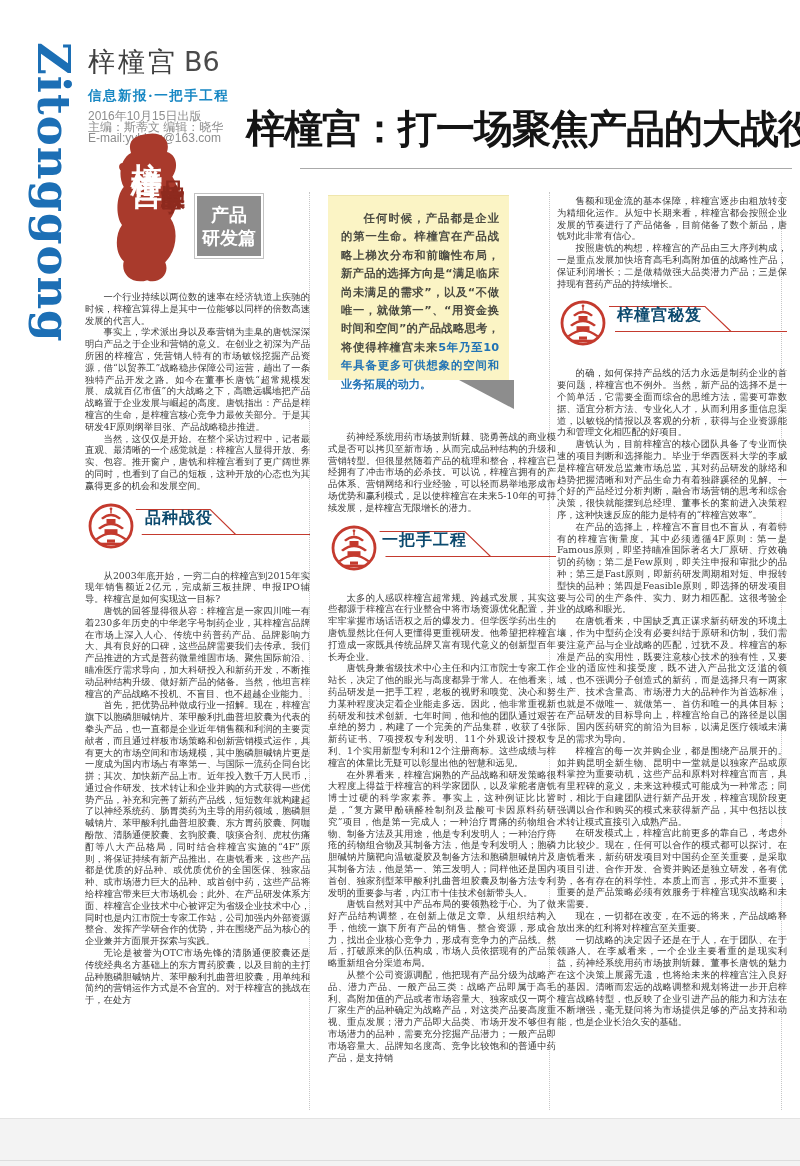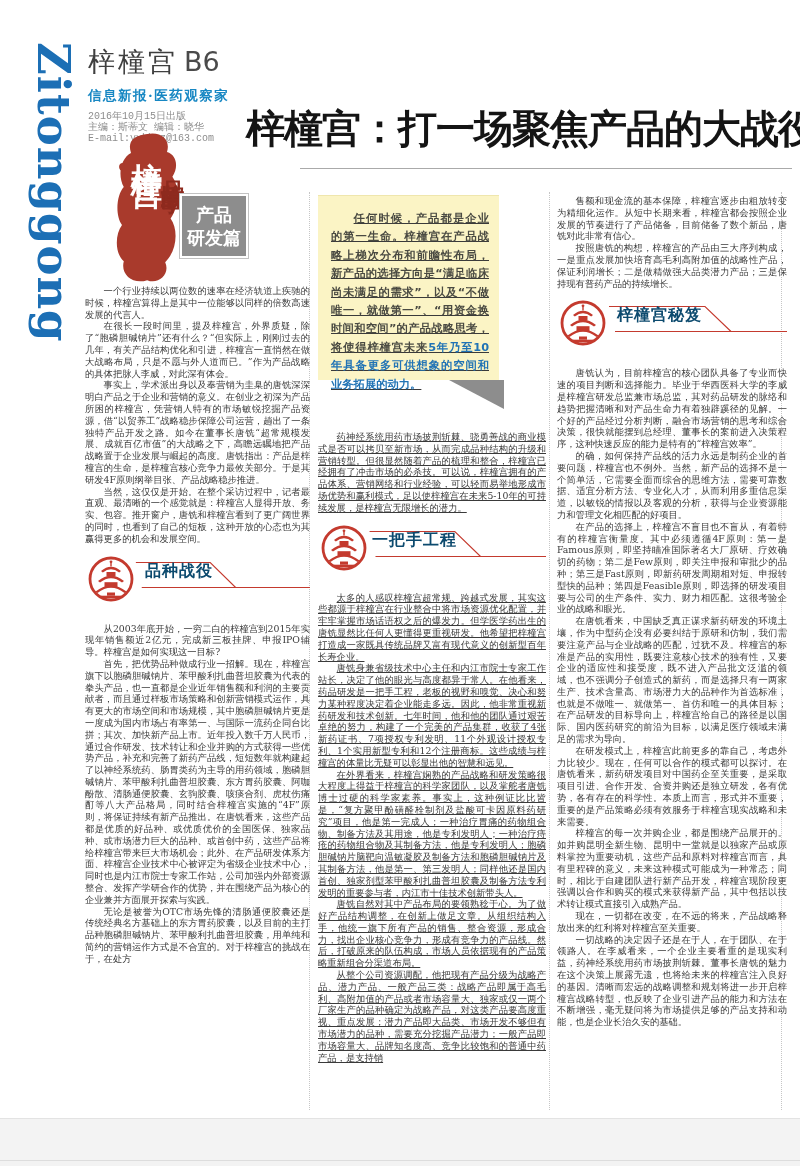--- a/index.html
+++ b/index.html
@@ -10,51 +10,51 @@
   .vertical-masthead { position:absolute; left:27px; top:42px; height:350px;
           writing-mode:vertical-rl; font-family:"DejaVu Serif", serif; font-weight:bold;
           font-size:45px; color:#1c6fb5; letter-spacing:1px; }
 
   
   .masthead { position:absolute; left:88px; top:44px; font-family:"DejaVu Sans", sans-serif; }
   .masthead-title { font-size:27px; color:#3f3f3f; letter-spacing:3px; }
   .masthead-title .pageno { font-weight:normal; color:#4a4a4a; letter-spacing:0; margin-left:6px; }
   .tagline { margin-top:7px; font-size:13.5px; font-weight:bold; color:#1787c3;
              letter-spacing:1.5px; font-family:"DejaVu Serif", serif; }
-  .meta { margin-top:6px; font-size:10px; color:#8d8d8d; line-height:11px;
-          font-family:Liberation Mono, monospace; }
+  .meta { margin-top:6px; font-size:12px; color:#8d8d8d; line-height:11px;
+          font-family:Liberation Sans, sans-serif; }
 
   
   .headline { position:absolute; left:246px; top:102px; width:556px; white-space:nowrap;
               font-family:"DejaVu Sans", sans-serif; font-weight:900; font-size:39px;
               color:#141414; letter-spacing:-1px; }
   .headline-rule { position:absolute; left:300px; top:168px; width:492px; height:1px; background:#aaaaaa; }
 
   
   .seal { position:absolute; left:95px; top:128px; width:170px; height:180px; }
   .seal-blob { position:absolute; left:18px; top:4px; width:72px; height:152px; }
   .seal-main { position:absolute; left:31px; top:9px; writing-mode:vertical-rl;
                font-family:"DejaVu Sans", sans-serif; font-weight:bold; font-size:31px;
                color:#ffffff; letter-spacing:7px; }
   .seal-side { position:absolute; left:62px; top:33px; writing-mode:vertical-rl;
                font-family:"DejaVu Serif", serif; font-weight:bold; font-size:24px;
                color:#8e2a1e; letter-spacing:3px; }
 
   
-  .tag-box { position:absolute; left:180px; top:194px; width:64px; height:60px;
+  .tag-box { position:absolute; left:195px; top:194px; width:64px; height:60px;
              background:#8d8d8d; border:2px solid #ffffff; outline:1px solid #c2c2c2;
              color:#ffffff; font-family:"DejaVu Sans", sans-serif; font-weight:bold;
              font-size:18px; line-height:23px; text-align:center;
              display:flex; flex-direction:column; justify-content:center; z-index:1; }
 
   
   .col { position:absolute; font-size:9.3px; line-height:11.8px; color:#3a3a3a;
          text-align:justify; overflow:hidden; }
-  #col1 { left:85px;  top:285px; width:225px; height:822px; }
-  #col2 { left:318px; top:195px; width:228px; height:916px;text-decoration:underline; }
+  #col1 { left:85px;  top:291px; width:225px; height:822px; }
+  #col2 { left:328px; top:195px; width:228px; height:916px; }
   #col3 { left:557px; top:195px; width:230px; height:916px; }
   .para { margin:0; text-indent:2em; }
 
   .sep { position:absolute; top:192px; height:918px; width:0; border-left:1px dotted #c6c6c6; }
   #sep1 { left:309px; } #sep2 { left:549px; } #sep3 { left:781px; }
 
   
   .sec-header { position:relative; height:56px; margin:9px 0 13px; }
   .sec-lines  { position:absolute; left:0; top:0; width:100%; height:56px; }
   .sec-circle { position:absolute; left:2px; top:1px; width:48px; height:48px; }
@@ -100,21 +100,21 @@
 </svg>
 
 <div class="page">
 
   <div class="vertical-masthead">Zitonggong</div>
 
   <div class="masthead">
     <div class="masthead-title">
       <span>梓橦宫</span><span class="pageno">B6</span>
     </div>
-    <div class="tagline">信息新报·医药观察家</div>
+    <div class="tagline">信息新报·一把手工程</div>
     <div class="meta">
       <div>2016年10月15日出版</div>
       <div>主编：斯蒂文 编辑：晓华</div>
       <div>E-mail:yyhhsz@163.com</div>
     </div>
   </div>
 
   <div class="headline">梓橦宫：打一场聚焦产品的大战役</div>
   <div class="headline-rule"></div>
 
@@ -133,33 +133,33 @@
     <div>产品</div>
     <div>研发篇</div>
   </div>
 
   <div class="sep" id="sep1"></div>
   <div class="sep" id="sep2"></div>
   <div class="sep" id="sep3"></div>
 
   <div class="col" id="col1">
     <p class="para">一个行业持续以两位数的速率在经济轨道上疾驰的时候，梓橦宫算得上是其中一位能够以同样的倍数高速发展的代言人。</p>
-    <p class="para">在很长一段时间里，提及梓橦宫，外界质疑，除了“胞磷胆碱钠片”还有什么？“但实际上，刚刚过去的几年，有关产品结构优化和引进，梓橦宫一直悄然在做大战略布局，只是不愿与外人道而已。”作为产品战略的具体把脉人李威，对此深有体会。</p>
     <p class="para">事实上，学术派出身以及奉营销为圭臬的唐铣深深明白产品之于企业和营销的意义。在创业之初深为产品所困的梓橦宫，凭营销人特有的市场敏锐挖掘产品资源，借“以贸养工”战略稳步保障公司运营，趟出了一条独特产品开发之路。如今在董事长唐铣“超常规模发展、成就百亿市值”的大战略之下，高瞻远瞩地把产品战略置于企业发展与崛起的高度。唐铣指出：产品是梓橦宫的生命，是梓橦宫核心竞争力最攸关部分。于是其研发4F原则纲举目张、产品战略稳步推进。</p>
     <p class="para">当然，这仅仅是开始。在整个采访过程中，记者最直观、最清晰的一个感觉就是：梓橦宫人显得开放、务实、包容。推开窗户，唐铣和梓橦宫看到了更广阔世界的同时，也看到了自己的短板，这种开放的心态也为其赢得更多的机会和发展空间。</p>
     <div class="sec-header" id="sec1">
       <svg class="sec-lines" viewBox="0 0 230 56" preserveAspectRatio="none">
         <path d="M52 8.5 H128 L154 33.5 M58 33.5 H230" fill="none" stroke="#c43a2e" stroke-width="1.1"></path>
       </svg>
       <svg class="sec-circle" viewBox="0 0 48 48">
           <use href="#pagoda-sym"></use>
         </svg>
       <div class="sec-label">品种战役</div>
     </div>
     <p class="para">从2003年底开始，一穷二白的梓橦宫到2015年实现年销售额近2亿元，完成新三板挂牌、申报IPO辅导。梓橦宫是如何实现这一目标?</p>
+    <p class="para">唐铣的回答显得很从容：梓橦宫是一家四川唯一有着230多年历史的中华老字号制药企业，其梓橦宫品牌在市场上深入人心、传统中药普药产品、品牌影响力大、具有良好的口碑，这些品牌需要我们去传承。我们产品推进的方式是普药微量维固市场、聚焦国际前沿、瞄准医疗需求导向，加大科研投入和新药开发，不断推动品种结构升级、做好新产品的储备。当然，他坦言梓橦宫的产品战略不投机、不盲目、也不超越企业能力。</p>
     <p class="para">首先，把优势品种做成行业一招解。现在，梓橦宫旗下以胞磷胆碱钠片、苯甲酸利扎曲普坦胶囊为代表的拳头产品，也一直都是企业近年销售额和利润的主要贡献者，而且通过样板市场策略和创新营销模式运作，具有更大的市场空间和市场规模，其中胞磷胆碱钠片更是一度成为国内市场占有率第一、与国际一流药企同台比拼；其次、加快新产品上市。近年投入数千万人民币，通过合作研发、技术转让和企业并购的方式获得一些优势产品，补充和完善了新药产品线，短短数年就构建起了以神经系统药、肠胃类药为主导的用药领域，胞磷胆碱钠片、苯甲酸利扎曲普坦胶囊、东方胃药胶囊、阿咖酚散、清肠通便胶囊、玄驹胶囊、咳痰合剂、虎杖伤痛酊等八大产品格局，同时结合梓橦宫实施的“4F”原则，将保证持续有新产品推出。在唐铣看来，这些产品都是优质的好品种、或优质优价的全国医保、独家品种、或市场潜力巨大的品种、或首创中药，这些产品将给梓橦宫带来巨大市场机会；此外、在产品研发体系方面、梓橦宫企业技术中心被评定为省级企业技术中心，同时也是内江市院士专家工作站，公司加强内外部资源整合、发挥产学研合作的优势，并在围绕产品为核心的企业兼并方面展开探索与实践。</p>
     <p class="para">无论是被誉为OTC市场先锋的清肠通便胶囊还是传统经典名方基础上的东方胃药胶囊，以及目前的主打品种胞磷胆碱钠片、苯甲酸利扎曲普坦胶囊，用单纯和简约的营销运作方式是不合宜的。对于梓橦宫的挑战在于，在处方</p>
   </div>
 
   <div class="col" id="col2">
     <div class="quote-box">
       <p><span>任何时候，产品都是企业的第一生命。梓橦宫在产品战略上梯次分布和前瞻性布局，新产品的选择方向是“满足临床尚未满足的需求”，以及“不做唯一，就做第一”、“用资金换时间和空间”的产品战略思考，将使得梓橦宫未来</span><span class="hl">5年乃至10年具备更多可供想象的空间和业务拓展的动力。</span></p>
     </div>
     <div class="quote-tail"></div>
     <p class="para">药神经系统用药市场披荆斩棘、骁勇善战的商业模式是否可以拷贝至新市场，从而完成品种结构的升级和营销转型。但很显然随着产品的梳理和整合，梓橦宫已经拥有了冲击市场的必杀技。可以说，梓橦宫拥有的产品体系、营销网络和行业经验，可以轻而易举地形成市场优势和赢利模式，足以使梓橦宫在未来5-10年的可持续发展，是梓橦宫无限增长的潜力。</p>
@@ -184,26 +184,26 @@
     <p class="para">按照唐铣的构想，梓橦宫的产品由三大序列构成，一是重点发展加快培育高毛利高附加值的战略性产品，保证利润增长；二是做精做强大品类潜力产品；三是保持现有普药产品的持续增长。</p>
     <div class="sec-header" id="sec3">
       <svg class="sec-lines" viewBox="0 0 230 56" preserveAspectRatio="none">
         <path d="M52 8.5 H148 L174 33.5 M58 33.5 H230" fill="none" stroke="#c43a2e" stroke-width="1.1"></path>
       </svg>
       <svg class="sec-circle" viewBox="0 0 48 48">
           <use href="#pagoda-sym"></use>
         </svg>
       <div class="sec-label">梓橦宫秘笈</div>
     </div>
+    <p class="para">的确，如何保持产品线的活力永远是制药企业的首要问题，梓橦宫也不例外。当然，新产品的选择不是一个简单活，它需要全面而综合的思维方法，需要可靠数据、适宜分析方法、专业化人才，从而利用多重信息渠道，以敏锐的情报以及客观的分析，获得与企业资源能力和管理文化相匹配的好项目。</p>
     <p class="para">唐铣认为，目前梓橦宫的核心团队具备了专业而快速的项目判断和选择能力。毕业于华西医科大学的李威是梓橦宫研发总监兼市场总监，其对药品研发的脉络和趋势把握清晰和对产品生命力有着独辟蹊径的见解。一个好的产品经过分析判断，融合市场营销的思考和综合决策，很快就能摆到总经理、董事长的案前进入决策程序，这种快速反应的能力是特有的“梓橦宫效率”。</p>
-    <p class="para">的确，如何保持产品线的活力永远是制药企业的首要问题，梓橦宫也不例外。当然，新产品的选择不是一个简单活，它需要全面而综合的思维方法，需要可靠数据、适宜分析方法、专业化人才，从而利用多重信息渠道，以敏锐的情报以及客观的分析，获得与企业资源能力和管理文化相匹配的好项目。</p>
     <p class="para">在产品的选择上，梓橦宫不盲目也不盲从，有着特有的梓橦宫衡量度。其中必须遵循4F原则：第一是Famous原则，即坚持瞄准国际著名大厂原研、疗效确切的药物；第二是Few原则，即关注申报和审批少的品种；第三是Fast原则，即新药研发周期相对短、申报转型快的品种；第四是Feasible原则，即选择的研发项目要与公司的生产条件、实力、财力相匹配。这很考验企业的战略和眼光。</p>
     <p class="para">在唐铣看来，中国缺乏真正谋求新药研发的环境土壤，作为中型药企没有必要纠结于原研和仿制，我们需要注意产品与企业战略的匹配，过犹不及。梓橦宫的标准是产品的实用性，既要注意核心技术的独有性，又要企业的适应性和接受度，既不进入产品批文泛滥的领域，也不强调分子创造式的新药，而是选择只有一两家生产、技术含量高、市场潜力大的品种作为首选标准，也就是不做唯一、就做第一、首仿和唯一的具体目标；在产品研发的目标导向上，梓橦宫给自己的路径是以国际、国内医药研究的前沿为目标，以满足医疗领域未满足的需求为导向。</p>
+    <p class="para">梓橦宫的每一次并购企业，都是围绕产品展开的。如并购昆明全新生物、昆明中一堂就是以独家产品或原料掌控为重要动机，这些产品和原料对梓橦宫而言，具有里程碑的意义，未来这种模式可能成为一种常态；同时，相比于自建团队进行新产品开发，梓橦宫现阶段更强调以合作和购买的模式来获得新产品，其中包括以技术转让模式直接引入成熟产品。</p>
     <p class="para">在研发模式上，梓橦宫此前更多的靠自己，考虑外力比较少。现在，任何可以合作的模式都可以探讨。在唐铣看来，新药研发项目对中国药企至关重要，是采取项目引进、合作开发、合资并购还是独立研发，各有优势，各有存在的科学性。本质上而言，形式并不重要，重要的是产品策略必须有效服务于梓橦宫现实战略和未来需要。</p>
-    <p class="para">梓橦宫的每一次并购企业，都是围绕产品展开的。如并购昆明全新生物、昆明中一堂就是以独家产品或原料掌控为重要动机，这些产品和原料对梓橦宫而言，具有里程碑的意义，未来这种模式可能成为一种常态；同时，相比于自建团队进行新产品开发，梓橦宫现阶段更强调以合作和购买的模式来获得新产品，其中包括以技术转让模式直接引入成熟产品。</p>
     <p class="para">现在，一切都在改变，在不远的将来，产品战略释放出来的红利将对梓橦宫至关重要。</p>
     <p class="para">一切战略的决定因子还是在于人，在于团队、在于领路人。在李威看来，一个企业主要看重的是现实利益，药神经系统用药市场披荆斩棘。董事长唐铣的魅力在这个决策上展露无遗，也将给未来的梓橦宫注入良好的基因。清晰而宏远的战略调整和规划将进一步开启梓橦宫战略转型，也反映了企业引进产品的能力和方法在不断增强，毫无疑问将为市场提供足够的产品支持和动能，也是企业长治久安的基础。</p>
   </div>
 
   <div class="footer">
     <div class="footer-edge"></div>
   </div>
 
 </div>
 

